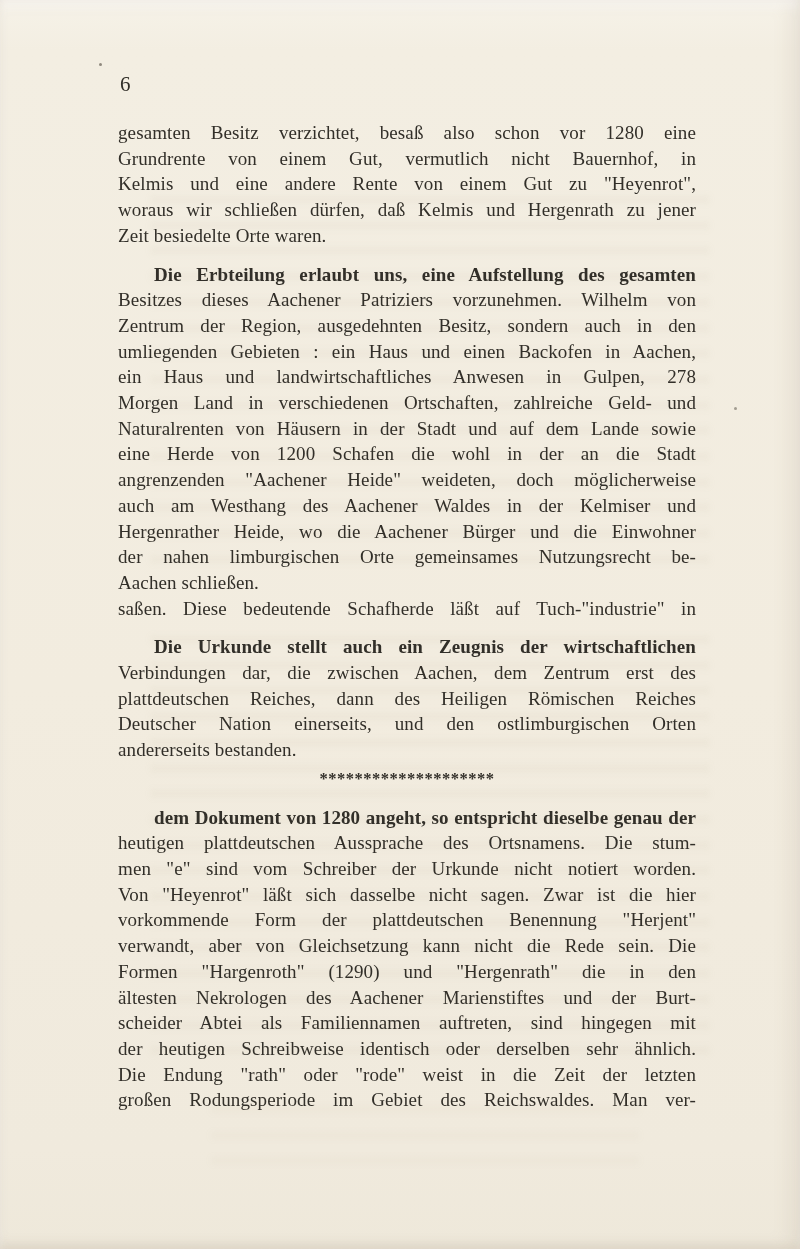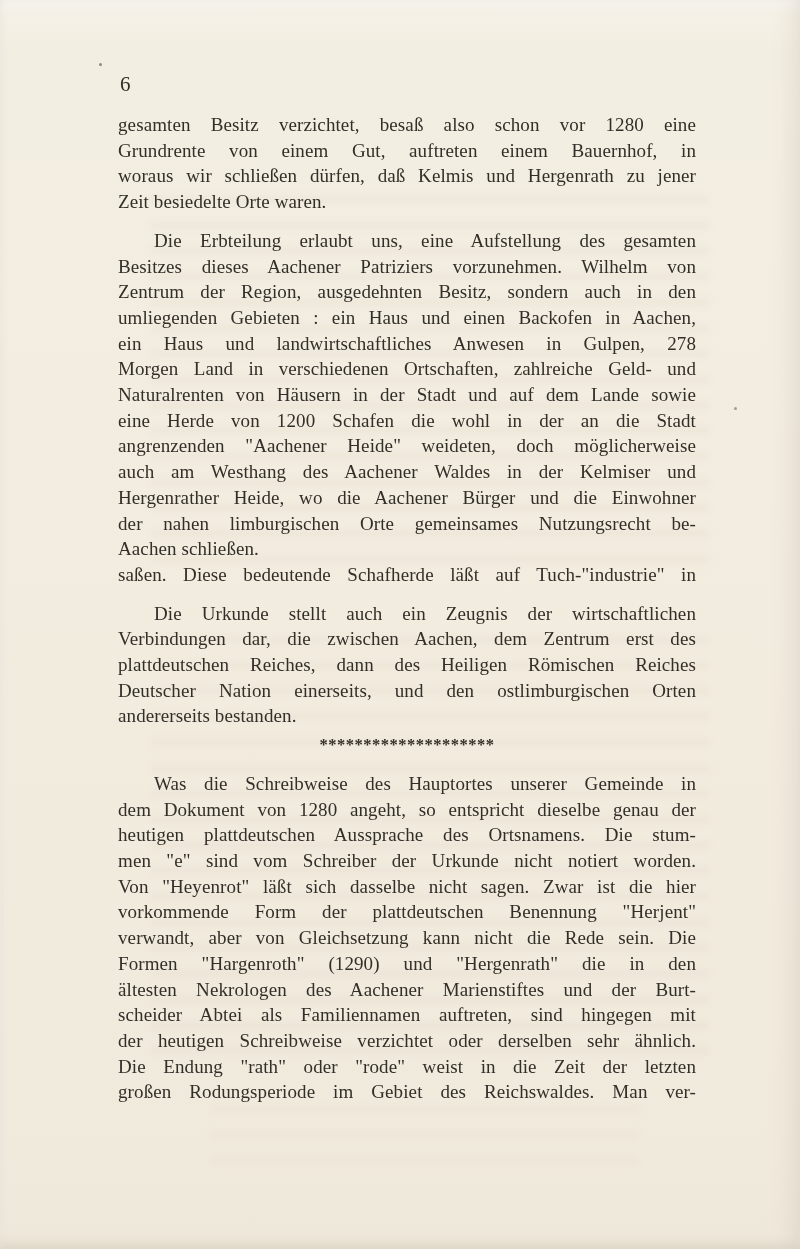--- a/index.html
+++ b/index.html
@@ -26,39 +26,39 @@
   .page-number {
     position: absolute;
     left: 120px;
     top: 72px;
     font-size: 21px;
     letter-spacing: 0.3px;
   }
   .text-block {
     position: absolute;
     left: 118px;
-    top: 112px;
+    top: 120px;
     width: 578px;
     font-size: 19px;
     line-height: 25.7px;
     letter-spacing: 0.1px;
   }
   .paragraph { margin: 0; }
   .paragraph:not(:first-child) { margin-top: 13px; }
   .line {
     white-space: nowrap;
     text-align: justify;
     text-align-last: justify;
     -moz-text-align-last: justify;
   }
   .line.last {
     text-align-last: left;
     -moz-text-align-last: left;
   }
-  .paragraph.indent .line:first-child { text-indent: 36px; }
+  .paragraph.indent .line:first-child { text-indent: 36px; font-weight: bold; }
   .separator {
     margin-top: 3px;
     text-align: center;
     text-align-last: center;
     -moz-text-align-last: center;
     font-weight: 700;
     font-size: 16.5px;
     letter-spacing: 0.5px;
   }
   .ghost {
@@ -91,21 +91,22 @@
   <div class="ghost g2"></div>
   <div class="ghost g3"></div>
   <div class="speck s1"></div>
   <div class="speck s2"></div>
 
   <div class="page-number">6</div>
 
   <div class="text-block">
       <div class="paragraph">
         <div class="line">gesamten Besitz verzichtet, besaß also schon vor 1280 eine</div>
-        <div class="line">Grundrente von einem Gut, auftreten einem Bauernhof, in</div>
+        <div class="line">Grundrente von einem Gut, vermutlich nicht Bauernhof, in</div>
+        <div class="line">Kelmis und eine andere Rente von einem Gut zu "Heyenrot",</div>
         <div class="line">woraus wir schließen dürfen, daß Kelmis und Hergenrath zu jener</div>
         <div class="line last">Zeit besiedelte Orte waren.</div>
       </div>
       <div class="paragraph indent">
         <div class="line">Die Erbteilung erlaubt uns, eine Aufstellung des gesamten</div>
         <div class="line">Besitzes dieses Aachener Patriziers vorzunehmen. Wilhelm von</div>
         <div class="line">Zentrum der Region, ausgedehnten Besitz, sondern auch in den</div>
         <div class="line">umliegenden Gebieten : ein Haus und einen Backofen in Aachen,</div>
         <div class="line">ein Haus und landwirtschaftliches Anwesen in Gulpen, 278</div>
         <div class="line">Morgen Land in verschiedenen Ortschaften, zahlreiche Geld- und</div>
@@ -120,28 +121,27 @@
       </div>
       <div class="paragraph indent">
         <div class="line">Die Urkunde stellt auch ein Zeugnis der wirtschaftlichen</div>
         <div class="line">Verbindungen dar, die zwischen Aachen, dem Zentrum erst des</div>
         <div class="line">plattdeutschen Reiches, dann des Heiligen Römischen Reiches</div>
         <div class="line">Deutscher Nation einerseits, und den ostlimburgischen Orten</div>
         <div class="line last">andererseits bestanden.</div>
       </div>
       <div class="separator">********************</div>
       <div class="paragraph indent">
-        <div class="line">Was die Schreibweise des Hauptortes unserer Gemeinde in</div>
         <div class="line">dem Dokument von 1280 angeht, so entspricht dieselbe genau der</div>
         <div class="line">heutigen plattdeutschen Aussprache des Ortsnamens. Die stum-</div>
         <div class="line">men "e" sind vom Schreiber der Urkunde nicht notiert worden.</div>
         <div class="line">Von "Heyenrot" läßt sich dasselbe nicht sagen. Zwar ist die hier</div>
         <div class="line">vorkommende Form der plattdeutschen Benennung "Herjent"</div>
         <div class="line">verwandt, aber von Gleichsetzung kann nicht die Rede sein. Die</div>
         <div class="line">Formen "Hargenroth" (1290) und "Hergenrath" die in den</div>
         <div class="line">ältesten Nekrologen des Aachener Marienstiftes und der Burt-</div>
         <div class="line">scheider Abtei als Familiennamen auftreten, sind hingegen mit</div>
-        <div class="line">der heutigen Schreibweise verzichtet oder derselben sehr ähnlich.</div>
+        <div class="line">der heutigen Schreibweise identisch oder derselben sehr ähnlich.</div>
         <div class="line">Die Endung "rath" oder "rode" weist in die Zeit der letzten</div>
         <div class="line">großen Rodungsperiode im Gebiet des Reichswaldes. Man ver-</div>
       </div>
     </div>
 </div>
 
 </body></html>

